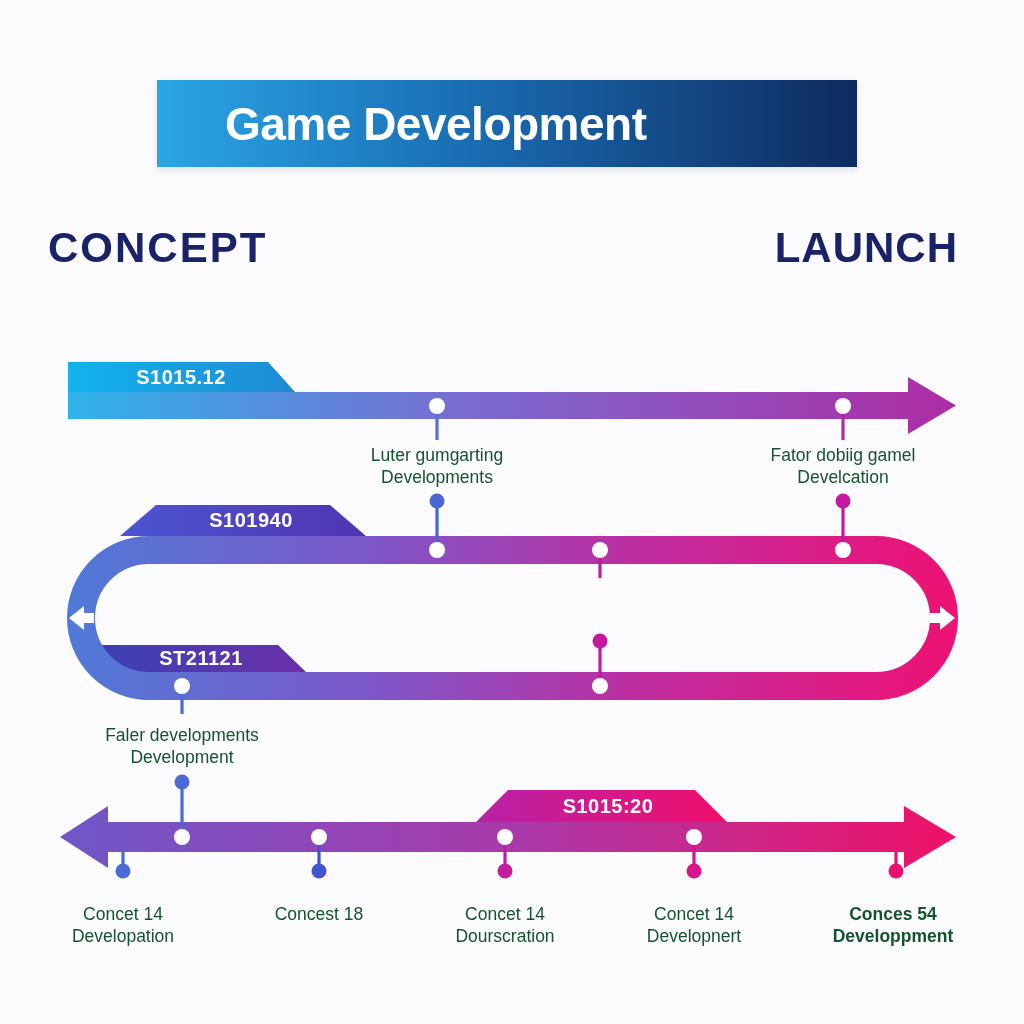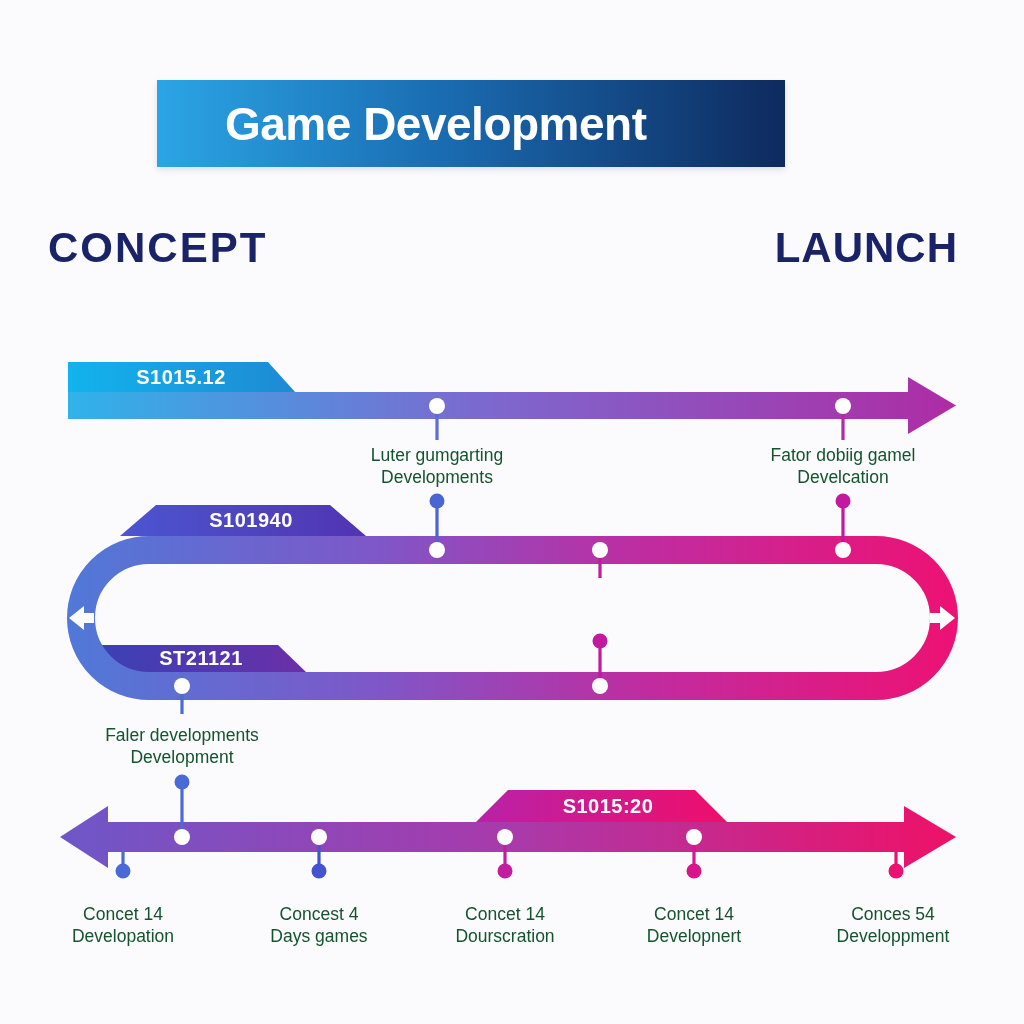--- a/index.html
+++ b/index.html
@@ -7,21 +7,21 @@
     width:1024px;height:1024px;
     background:#fbfbfd;
     font-family:"Liberation Sans", sans-serif;
     position:relative;
     overflow:hidden;
   }
   .canvas{position:absolute;inset:0;width:1024px;height:1024px;}
   .svg-layer{position:absolute;left:0;top:0;}
 
   .title-banner{
-    position:absolute;left:157px;top:80px;width:628px;height:87px;
+    position:absolute;left:157px;top:80px;width:700px;height:87px;
     background:linear-gradient(90deg,#2ba5e5 0%,#1a6cb2 45%,#0e2a5e 100%);
     display:flex;align-items:center;justify-content:flex-start;
     padding-left:68px;box-sizing:border-box;
     box-shadow:0 3px 6px rgba(20,40,90,.12);
   }
   .title-banner .title-text{
     color:#ffffff;font-size:46px;font-weight:bold;letter-spacing:-.5px;
   }
 
   .stage-heading{
@@ -47,21 +47,21 @@
   .note span{display:block;}
   .note.n-top-1{left:317px;top:444px;}
   .note.n-top-2{left:723px;top:444px;}
   .note.n-mid-1{left:480px;top:584px;}
   .note.n-mid-2{left:62px;top:724px;}
   .note.n-bot{top:864px;width:220px;margin-top:39px;}
   .note.n-bot-1{left:13px;}
   .note.n-bot-2{left:209px;}
   .note.n-bot-3{left:395px;}
   .note.n-bot-4{left:584px;}
-  .note.n-bot-5{left:783px;}
+  .note.n-bot-5{left:783px;font-weight:bold;}
 </style>
 </head>
 <body>
 
 <div class="canvas">
 
   <svg class="svg-layer" width="1024" height="1024" viewBox="0 0 1024 1024">
     <defs>
       <linearGradient id="gBar1" gradientUnits="userSpaceOnUse" x1="68" y1="0" x2="956" y2="0">
         <stop offset="0" stop-color="#2FB3EA"></stop>
@@ -174,22 +174,21 @@
   </div>
   <div class="note n-mid-2">
     <span>Faler developments</span>
     <span>Development</span>
   </div>
   <div class="note n-bot n-bot-1">
     <span>Concet 14</span>
     <span>Developation</span>
   </div>
   <div class="note n-bot n-bot-2">
-    <span>Concest 4</span>
-    <span>Days games</span>
+    <span>Concest 18</span>
   </div>
   <div class="note n-bot n-bot-3">
     <span>Concet 14</span>
     <span>Dourscration</span>
   </div>
   <div class="note n-bot n-bot-4">
     <span>Concet 14</span>
     <span>Developnert</span>
   </div>
   <div class="note n-bot n-bot-5">

